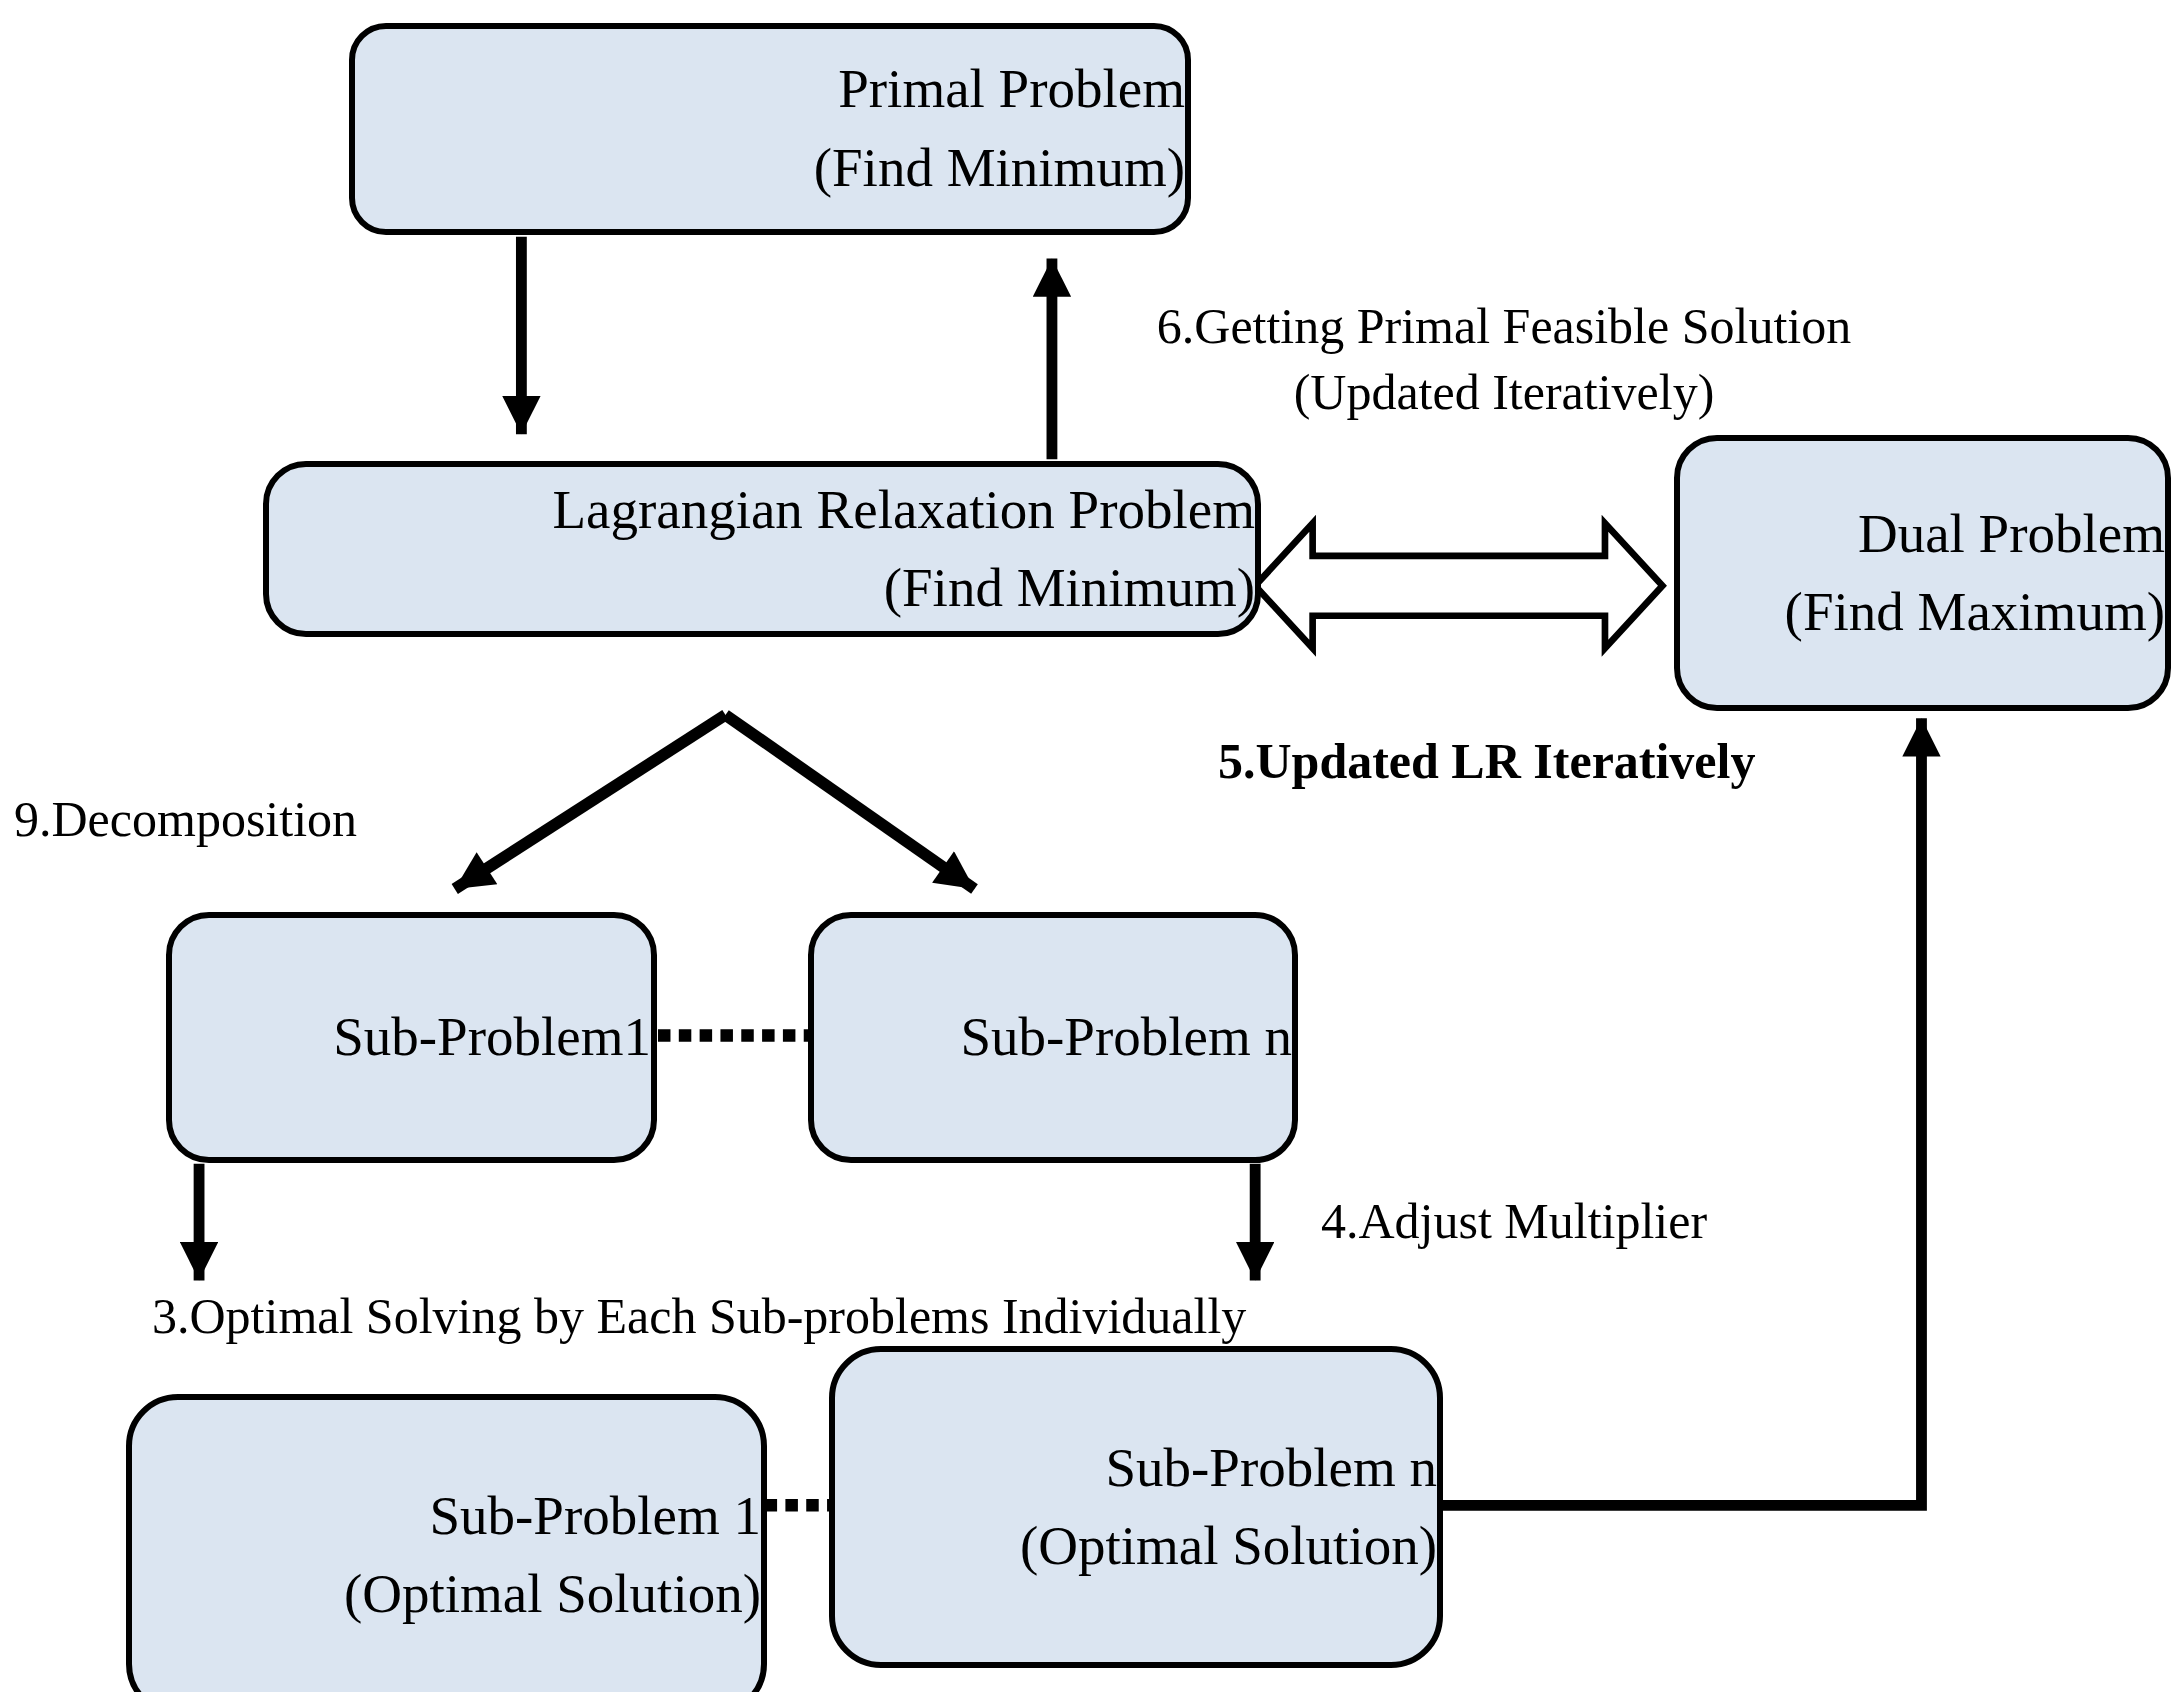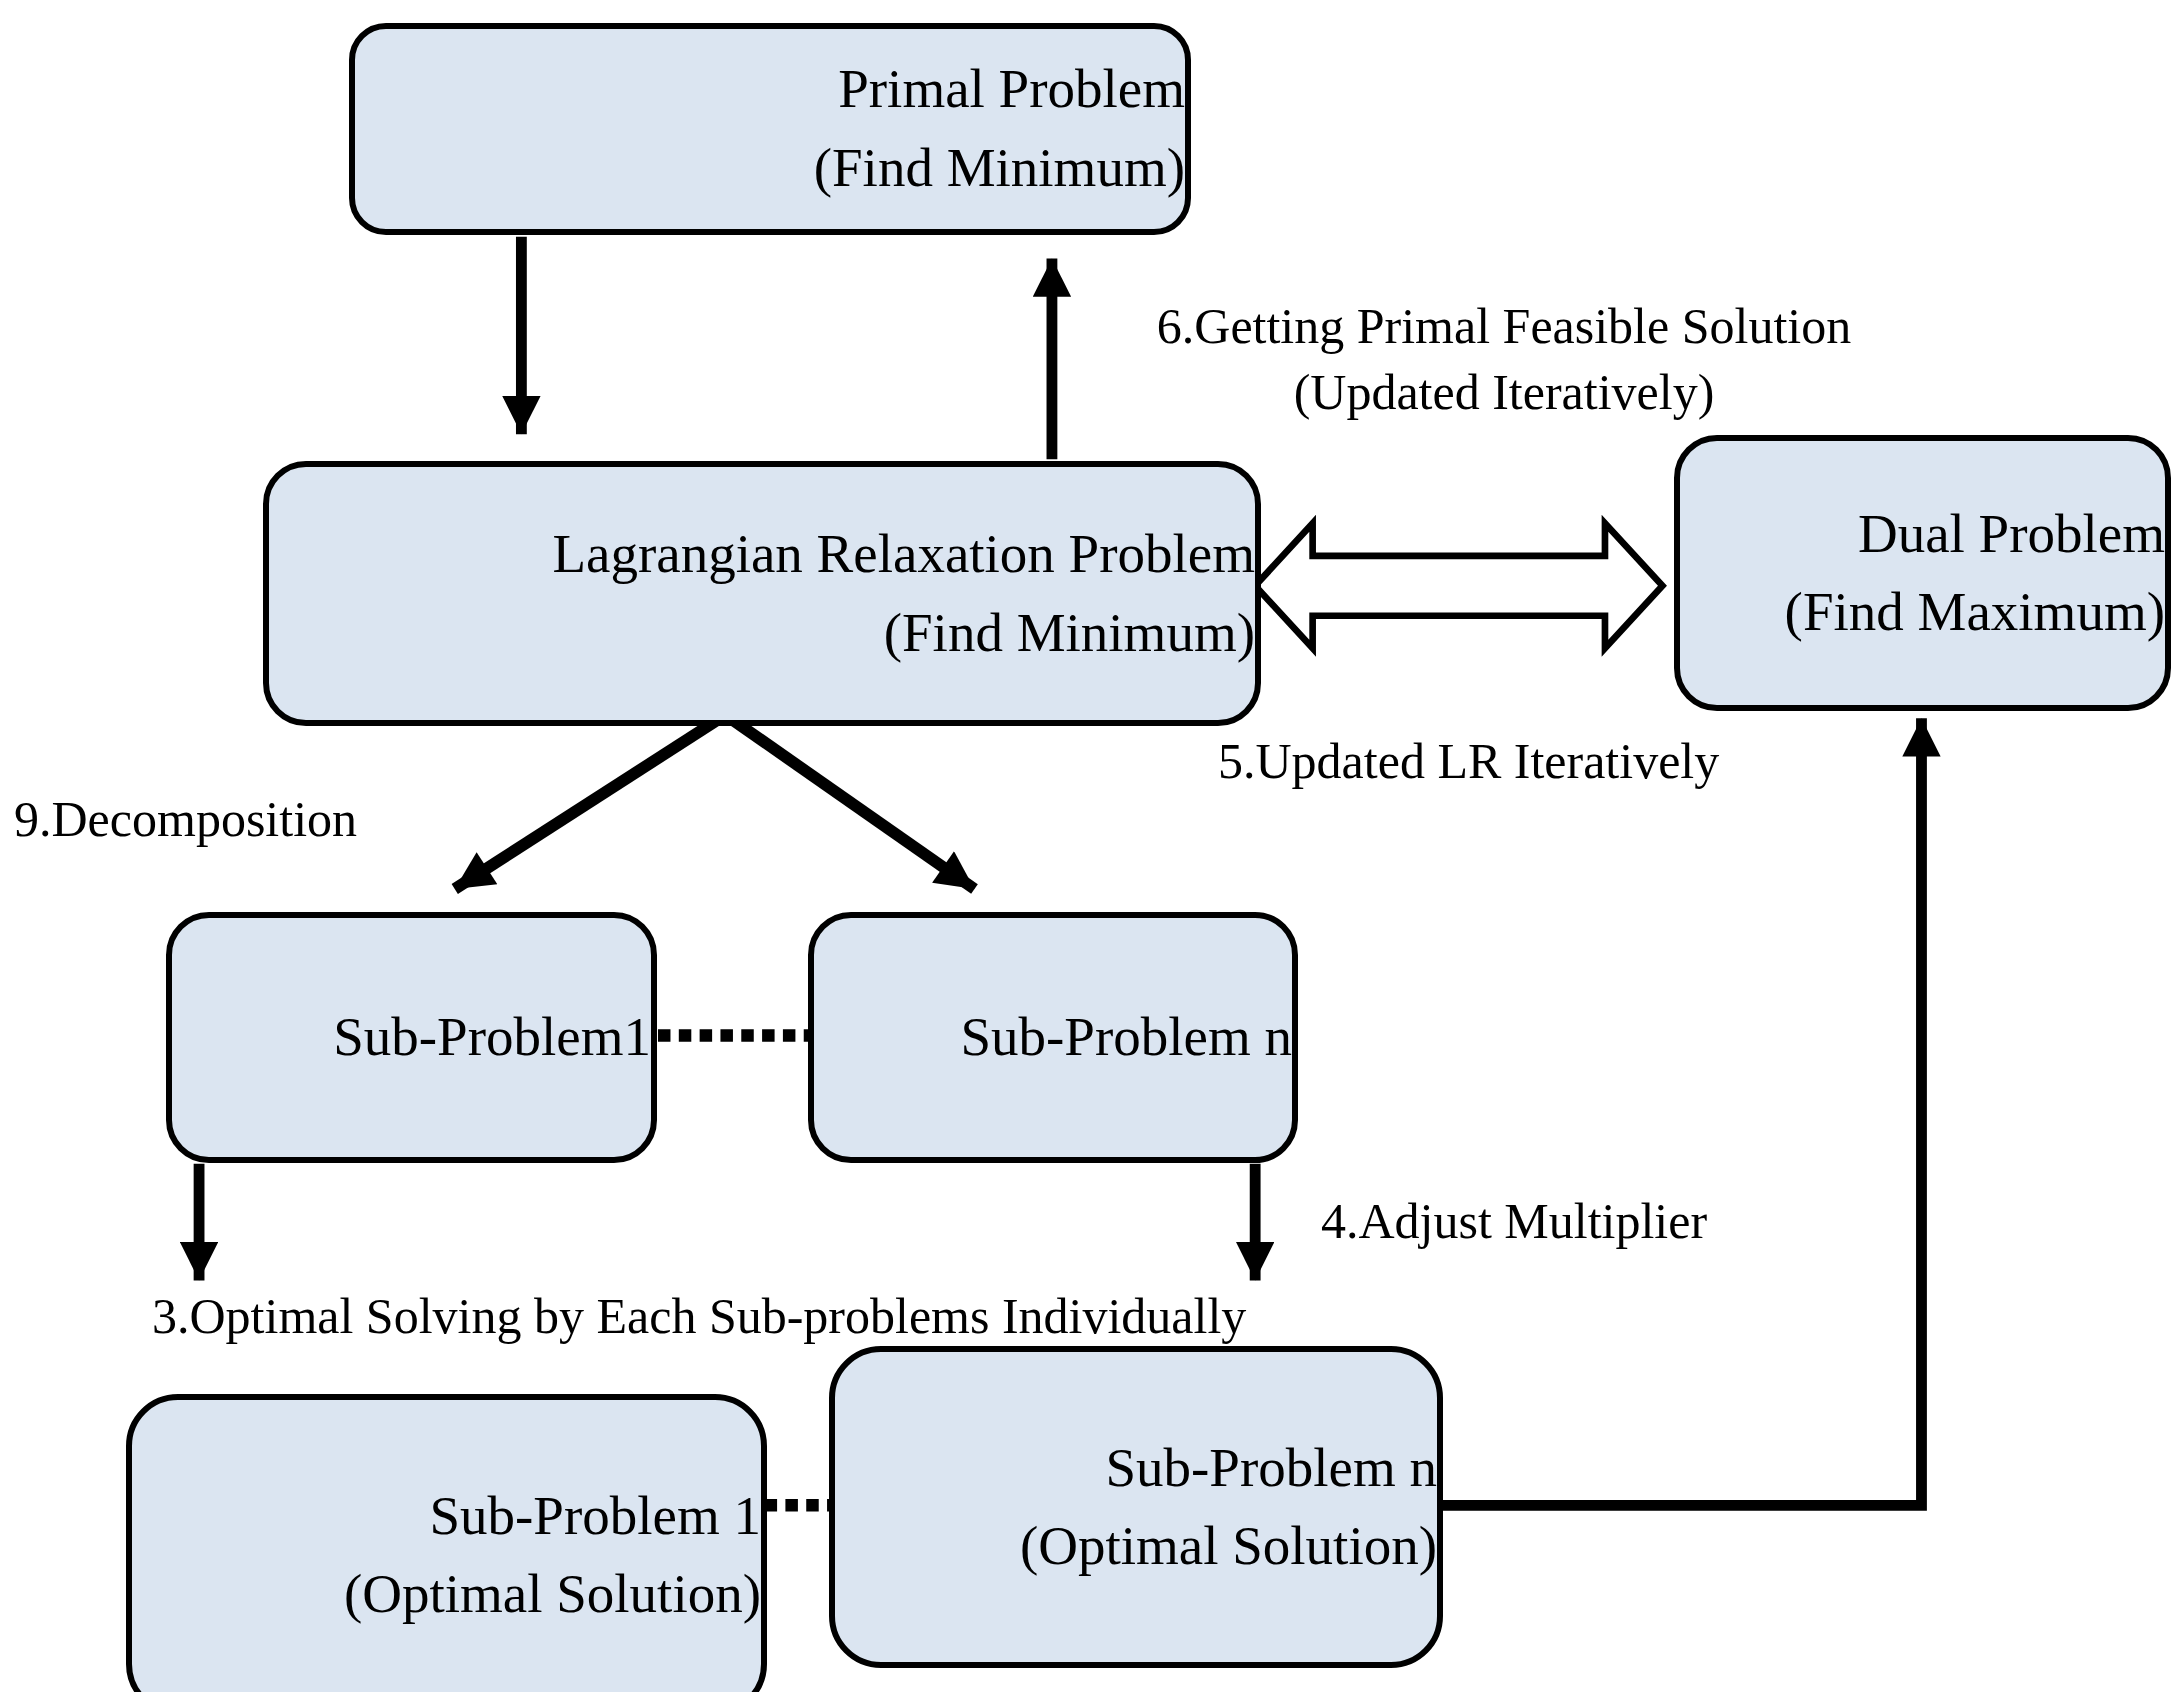--- a/index.html
+++ b/index.html
@@ -38,29 +38,29 @@
     line-height: 1.42;
   }
   .node span { display: block; white-space: nowrap; }
   .edge-label {
     position: absolute;
     font-size: 50px;
     line-height: 1.32;
     white-space: nowrap;
   }
   #node-primal       { left: 349px;  top: 22.5px;   width: 842px; height: 212px; border-radius: 37px; }
-  #node-lagrangian   { left: 263px;  top: 461px;  width: 998px; height: 265px; }
+  #node-lagrangian   { left: 263px;  top: 461px;  width: 998px; height: 176px; }
   #node-dual         { left: 1674px; top: 435px;  width: 497px;  height: 276px; }
   #node-sub1         { left: 166px;  top: 912px; width: 491px;  height: 251px; font-family: Liberation Serif, serif; }
   #node-subn         { left: 808px;  top: 912px; width: 490px;  height: 251px; }
   #node-sub1-opt     { left: 126px;  top: 1346px; width: 641px;  height: 322px; border-radius: 52px; margin-top: 48px; }
   #node-subn-opt     { left: 829px;  top: 1346px; width: 614px;  height: 322px; border-radius: 52px; }
   #label-relax       { left: 25px;   top: 302px; }
   #label-feasible    { left: 1075px; top: 293px;  width: 858px; text-align: center; }
-  #label-updated-lr  { left: 1218px; top: 728px; }
+  #label-updated-lr  { left: 1218px; top: 728px; font-weight: bold; }
   #label-decomp      { left: 14px;   top: 786px; }
   #label-adjust      { left: 1321px; top: 1188px; }
   #label-optimal     { left: 152px;  top: 1283px; }
 </style>
 </head>
 <body>
 
 <div id="canvas">
 
   <svg id="connectors" viewBox="0 0 2621 2032" xmlns="http://www.w3.org/2000/svg">

